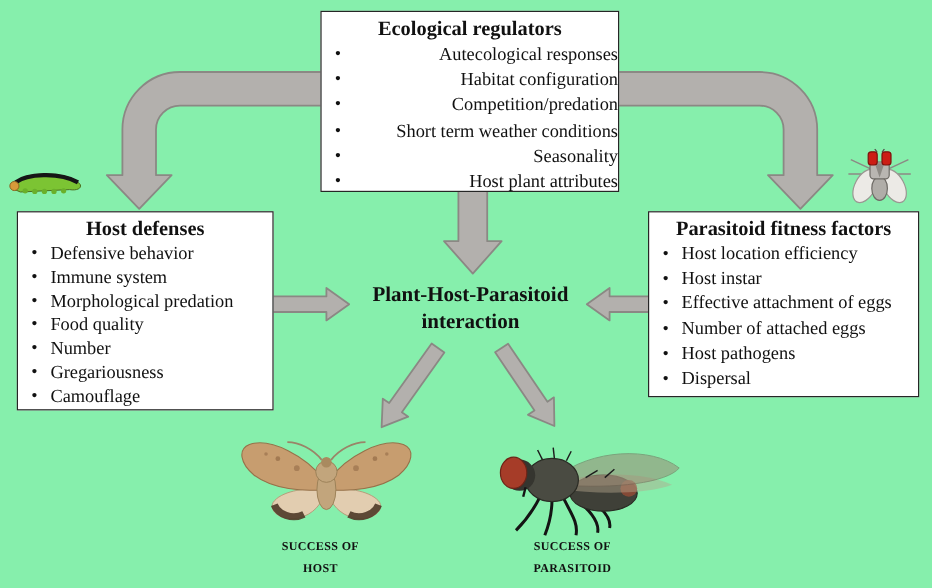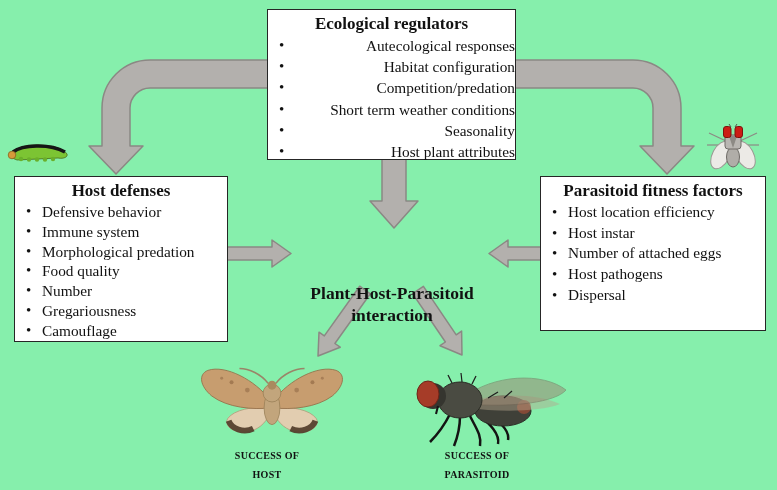--- a/index.html
+++ b/index.html
@@ -21,21 +21,21 @@
     position:relative;padding-left:27px;font-size:15.3px;white-space:nowrap;
   }
   .textbox li::before{
     content:"\2022";position:absolute;left:11px;top:0;font-size:15px;
   }
   .box-eco li{line-height:21.2px;text-align:right;}
   .box-host li{line-height:19.8px;}
   .box-para li{line-height:20.7px;}
   .center-node{
     position:absolute;left:282px;top:234px;width:220px;z-index:2;
-    text-align:center;font-weight:bold;font-size:17.5px;line-height:22px;margin-top:48px;
+    text-align:center;font-weight:bold;font-size:17.5px;line-height:22px;
   }
   .outcome{
     position:absolute;z-index:2;text-align:center;font-weight:bold;
     font-size:10px;line-height:19px;letter-spacing:.3px;
   }
   .insect{position:absolute;z-index:2;}
 </style>
 </head>
 <body>
 
@@ -81,20 +81,21 @@
       <li>Gregariousness</li>
       <li>Camouflage</li>
     </ul>
   </div>
 
   <div class="textbox box-para" style="left:540px;top:176px;width:226px;height:155px;">
     <h3>Parasitoid fitness factors</h3>
     <ul>
       <li>Host location efficiency</li>
       <li>Host instar</li>
+      <li>Effective attachment of eggs</li>
       <li>Number of attached eggs</li>
       <li>Host pathogens</li>
       <li>Dispersal</li>
     </ul>
   </div>
 
   <div class="center-node">
     <div>Plant-Host-Parasitoid</div>
     <div>interaction</div>
   </div>

